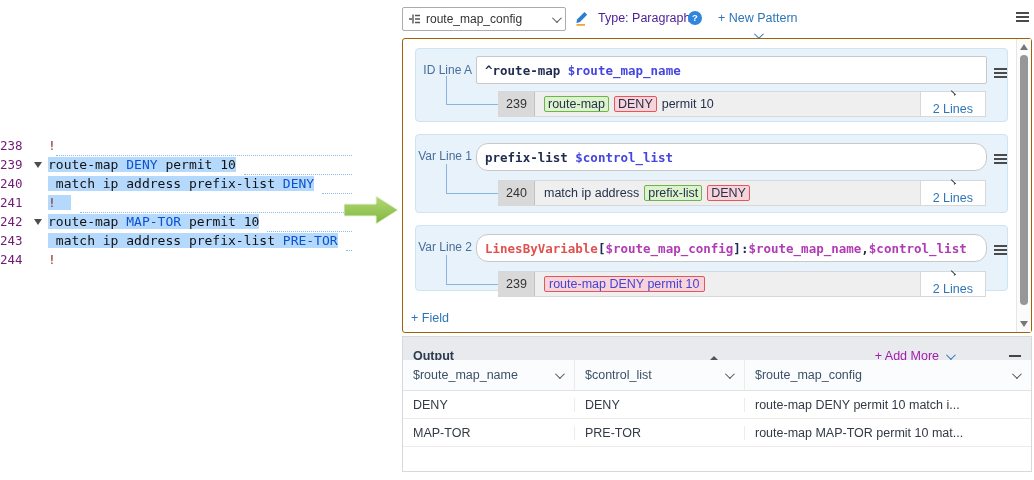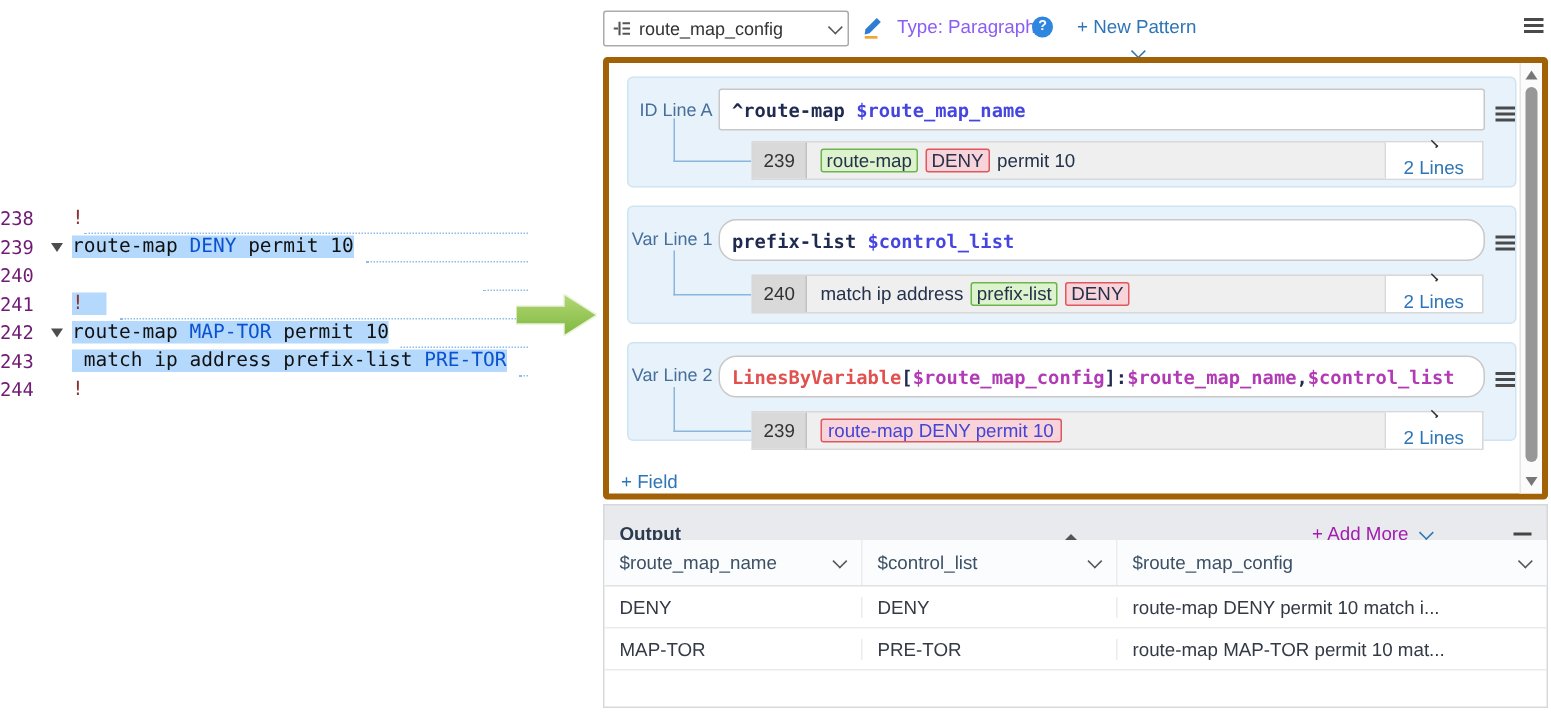--- a/index.html
+++ b/index.html
@@ -33,32 +33,32 @@
   
   .hdr-dropdown { position:absolute; left:402px; top:7px; width:164px; height:24px;
     border:1px solid #ababab; border-radius:2px; background:#fff; display:flex; align-items:center;
     padding:0 6px; font-size:12px; color:#333; }
   .hdr-dropdown .dd-label { margin-left:5px; }
   .chev { width:7px; height:7px; border-right:1.6px solid #555; border-bottom:1.6px solid #555;
     transform:rotate(45deg) translateY(-2px); display:inline-block; flex:none; }
   .chev-blue { border-color:#2e75b6; }
   .dd-chev { margin-left:auto; }
   .pencil { position:absolute; left:574px; top:9px; }
-  .type-label { position:absolute; left:598px; top:11px; font-size:12.5px; color:#8b5cf6; }
+  .type-label { position:absolute; left:598px; top:11px; font-size:12.5px; color:#4c1d95; }
   .help-badge { position:absolute; left:688px; top:11px; width:14px; height:14px; border-radius:50%;
     background:#2e86de; color:#fff; font-size:9.5px; font-weight:bold; text-align:center; line-height:14px; }
   .new-pattern { position:absolute; left:718px; top:11px; font-size:12.5px; color:#2e75b6;
     display:flex; align-items:center; gap:7px;flex-direction:column; }
   .hamb { display:inline-block; width:13px; }
   .hamb i { display:block; height:2px; background:#4a4a4a; margin:2px 0; }
   .hdr-menu { position:absolute; left:1016px; top:10px; }
 
   
   .pattern-box { position:absolute; left:402px; top:38px; width:630px; height:295px;
-    border:4px solid #a16207; border-radius:3px; background:#fff;text-decoration:underline; }
+    border:1px solid #a16207; border-radius:3px; background:#fff;text-decoration:underline; }
   .pscroll { position:absolute; top:0; right:0; bottom:0; width:15px; border-left:1px solid #e6e6e6;
     background:#fbfbfb; }
   .ps-up, .ps-down { position:absolute; left:3px; width:0; height:0;
     border-left:4px solid transparent; border-right:4px solid transparent; }
   .ps-up { top:5px; border-bottom:6px solid #777; }
   .ps-down { bottom:5px; border-top:6px solid #777; }
   .ps-thumb { position:absolute; left:3px; top:16px; width:8px; height:250px; background:#979797; border-radius:4px; }
 
   .card { position:absolute; left:12px; width:593px; background:#e7f2fa; border:1px solid #cfe4f2; border-radius:4px; }
   .card1 { top:9px;  height:74px; }
@@ -124,20 +124,21 @@
     <span class="ecode"><span class="tok-bang">!</span></span>
   </div>
   <div class="eline">
     <span class="lno">239</span>
     <span class="fold"><span class="fold-tri"></span></span>
     <span class="ecode"><span class="sel"><span class="tok-plain">route-map </span><span class="tok-kw">DENY</span><span class="tok-plain"> permit 10</span></span></span>
   </div>
   <div class="eline">
     <span class="lno">240</span>
     <span class="fold"></span>
+    <span class="ecode"><span class="sel"><span class="tok-plain"> match ip address prefix-list </span><span class="tok-kw">DENY</span></span></span>
   </div>
   <div class="eline">
     <span class="lno">241</span>
     <span class="fold"></span>
     <span class="ecode"><span class="sel"><span class="tok-bang">!</span><span class="tok-plain">  </span></span></span>
   </div>
   <div class="eline">
     <span class="lno">242</span>
     <span class="fold"><span class="fold-tri"></span></span>
     <span class="ecode"><span class="sel"><span class="tok-plain">route-map </span><span class="tok-kw">MAP-TOR</span><span class="tok-plain"> permit 10</span></span></span>

